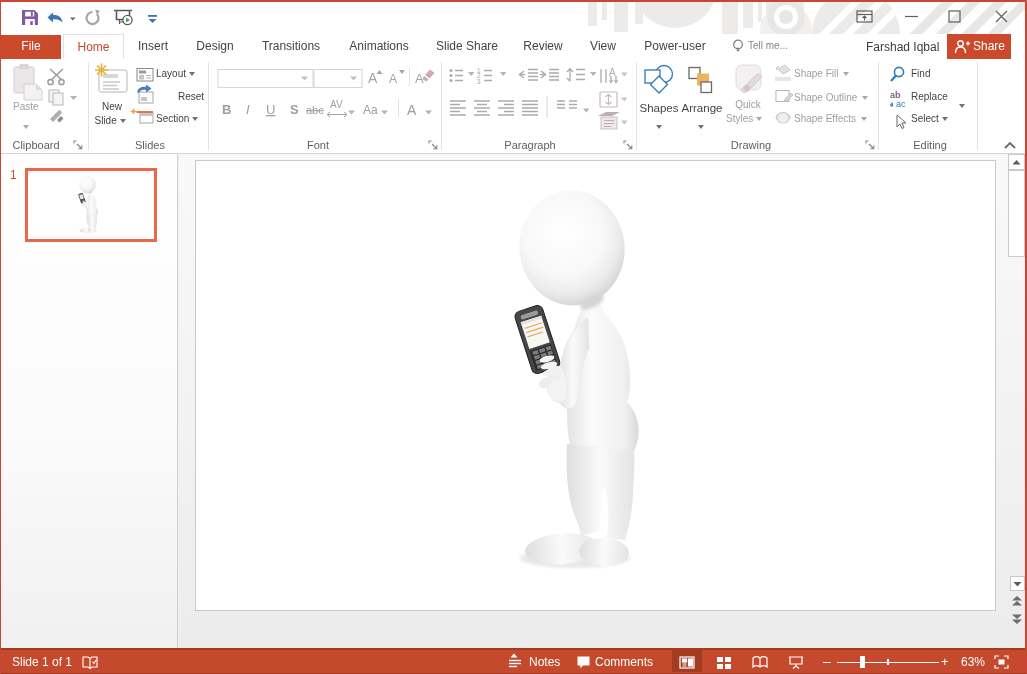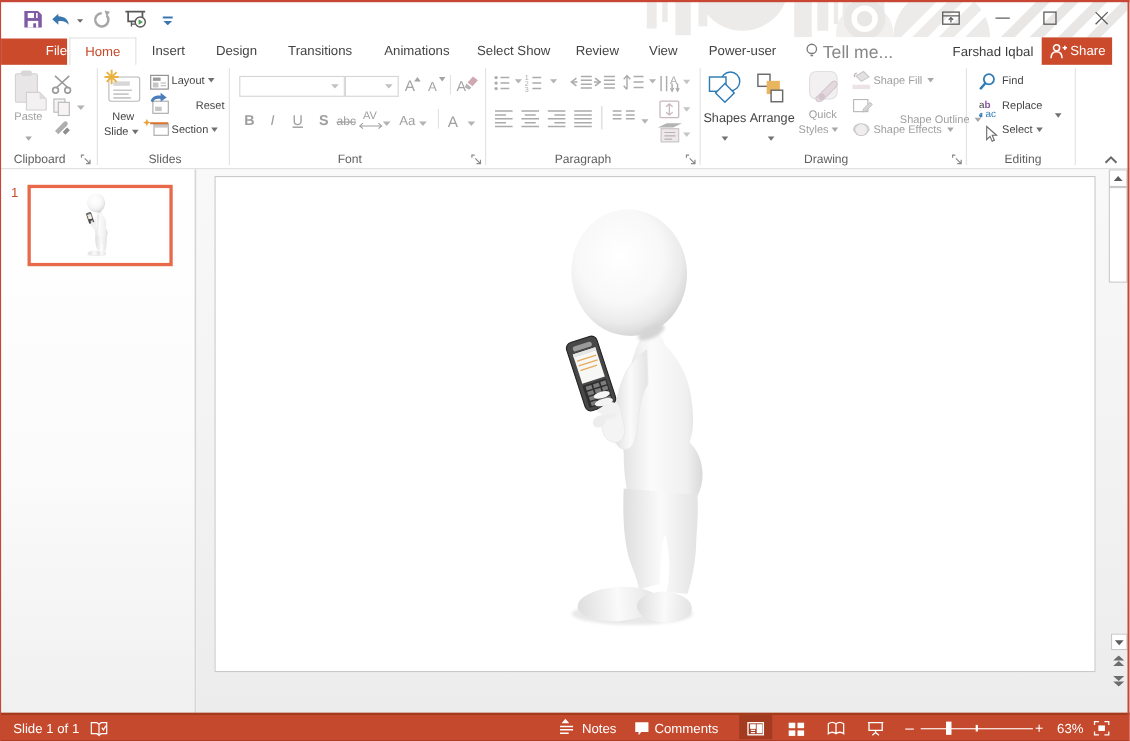--- a/index.html
+++ b/index.html
@@ -9,24 +9,24 @@
   #winborder { position:absolute; left:0; top:0; width:1027px; height:674px; z-index:50; pointer-events:none;
          border-left:1px solid #c74634; border-right:2px solid #c74634;
          border-top:2px solid #c74634; border-bottom:1px solid #9e3a22; }
   .abs { position:absolute; }
   
   #titlebar { position:absolute; left:0; top:0; width:1027px; height:34px; background:#fff; overflow:hidden; }
   #title { position:absolute; left:0; right:0; top:11px; text-align:center; font-size:12.5px; color:#3b3b3b; }
   
   #tabrow { position:absolute; left:0; top:34px; width:1027px; height:25px; background:#fff; }
   .ftab { position:absolute; left:1px; top:1px; width:60px; height:24px; background:#cb4a2c; color:#fff;
-          font-size:12px; text-align:right; line-height:23px; }
+          font-size:12px; text-align:center; line-height:23px; }
   .tab { position:absolute; top:1px; height:24px; font-size:12px; color:#444; text-align:center; line-height:23px; }
   .tab.sel { background:#fff; border:1px solid #e1e1e1; border-bottom:none; color:#c8492b; top:0px; height:25px; line-height:25px; }
-  #tellme { position:absolute; left:748px; top:6px; font-size:16px; color:#878787; }
+  #tellme { position:absolute; left:748px; top:6px; font-size:10px; color:#878787; }
   #user { position:absolute; left:866px; top:6px; font-size:12px; color:#3b3b3b; }
   #sharebtn { position:absolute; left:947px; top:0px; width:64px; height:25px; background:#cb4a2c; color:#fff;
               font-size:12px; }
   
   #ribbon { position:absolute; left:0; top:59px; width:1027px; height:95px; background:#fff; border-bottom:1px solid #d4d4d4; }
   .glabel { position:absolute; top:80px; font-size:11px; color:#605f5f; text-align:center; }
   .dlg { position:absolute; top:81px; width:10px; height:10px; }
   .rtext { position:absolute; font-size:10px; color:#444; white-space:nowrap; }
   .rgray { color:#a0a0a0; }
   .dd { display:inline-block; width:0; height:0; border-left:3.5px solid transparent; border-right:3.5px solid transparent; border-top:4px solid #707070; vertical-align:middle; }
@@ -130,21 +130,21 @@
     </svg>
   </div>
 
   <div id="tabrow">
     <div class="ftab">File</div>
     <div class="tab sel" style="left:63px;width:61px;">Home</div>
     <div class="tab" style="left:128px;width:50px;">Insert</div>
     <div class="tab" style="left:188px;width:54px;">Design</div>
     <div class="tab" style="left:252px;width:78px;">Transitions</div>
     <div class="tab" style="left:340px;width:78px;">Animations</div>
-    <div class="tab" style="left:428px;width:78px;">Select Show</div>
+    <div class="tab" style="left:428px;width:78px;">Slide Share</div>
     <div class="tab" style="left:514px;width:58px;">Review</div>
     <div class="tab" style="left:578px;width:50px;">View</div>
     <div class="tab" style="left:634px;width:82px;">Power-user</div>
     <svg class="abs" style="left:731px;top:5px;" width="14" height="15" viewBox="0 0 14 15">
       <g fill="none" stroke="#7a7a7a" stroke-width="1.2">
         <circle cx="7" cy="5.5" r="4.3"></circle>
         <path d="M5.5 9.5 h3 M5.8 11.5 h2.4" stroke-width="1.3"></path>
       </g>
     </svg>
     <div id="tellme">Tell me...</div>
@@ -371,21 +371,21 @@
     <div class="rtext" style="left:156px;top:9px;">Layout <span class="dd"></span></div>
     <div class="rtext" style="left:156px;top:31.5px;margin-left:22px;">Reset</div>
     <div class="rtext" style="left:156px;top:54px;">Section <span class="dd"></span></div>
     <div class="rtext" style="left:637px;top:42.5px;width:44px;text-align:center;font-size:11.5px;">Shapes</div>
     <div class="abs" style="left:656px;top:58px;"><span class="dd"></span></div>
     <div class="rtext" style="left:680px;top:42.5px;width:44px;text-align:center;font-size:11.5px;">Arrange</div>
     <div class="abs" style="left:698px;top:58px;"><span class="dd"></span></div>
     <div class="rtext rgray" style="left:726px;top:40px;width:44px;text-align:center;">Quick</div>
     <div class="rtext rgray" style="left:722px;top:54px;width:44px;text-align:center;">Styles <span class="dd ddg"></span></div>
     <div class="rtext rgray" style="left:794px;top:9px;">Shape Fill <span class="dd ddg" style="margin-left:2px;"></span></div>
-    <div class="rtext rgray" style="left:794px;top:45px;margin-left:24px;">Shape Outline <span class="dd ddg" style="margin-left:2px;"></span></div>
+    <div class="rtext rgray" style="left:794px;top:33px;">Shape Outline <span class="dd ddg" style="margin-left:2px;"></span></div>
     <div class="rtext rgray" style="left:794px;top:54px;">Shape Effects <span class="dd ddg" style="margin-left:2px;"></span></div>
     <div class="rtext" style="left:911px;top:9px;text-align:center;">Find</div>
     <div class="rtext" style="left:911px;top:31.5px;">Replace</div>
     <div class="abs" style="left:959px;top:37px;"><span class="dd"></span></div>
     <div class="rtext" style="left:911px;top:54px;">Select <span class="dd"></span></div>
 
     <div class="glabel" style="left:5px;width:62px;">Clipboard</div>
     <div class="glabel" style="left:119px;width:62px;">Slides</div>
     <div class="glabel" style="left:287px;width:62px;">Font</div>
     <div class="glabel" style="left:499px;width:62px;">Paragraph</div>

